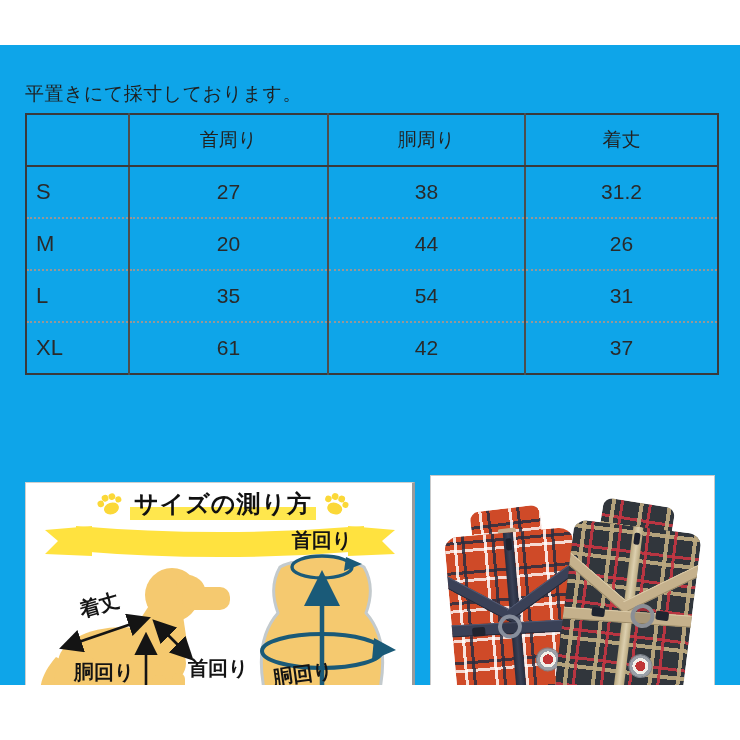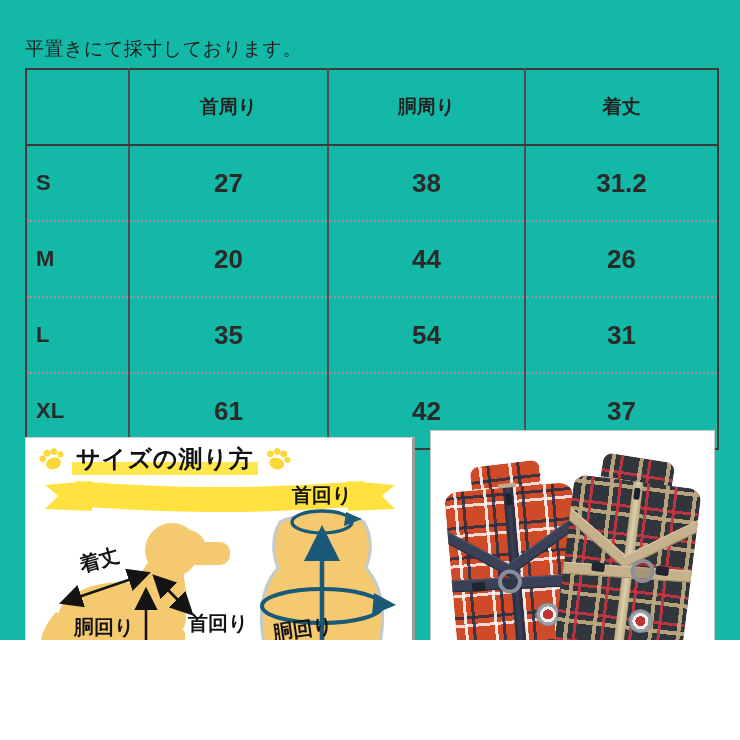--- a/index.html
+++ b/index.html
@@ -1,39 +1,39 @@
 <!DOCTYPE html>
 <html><head>
 <meta charset="utf-8">
 <style>
   html,body{margin:0;padding:0;background:#fff;}
   body{font-family:"Liberation Sans","DejaVu Sans",sans-serif;color:#222;}
-  #screen{position:relative;width:740px;height:640px;background:#14b8a6;overflow:hidden;}
+  #screen{position:relative;width:740px;height:640px;background:#0ea5e9;overflow:hidden;margin-top:45px;}
 
   
   .note-row{position:absolute;left:25px;top:36px;width:692px;display:flex;justify-content:space-between;align-items:flex-end;}
   .note-row span{font-size:19px;color:#1f1f1f;letter-spacing:.5px;}
 
   
   table.size-table{position:absolute;left:25px;top:68px;border-collapse:collapse;table-layout:fixed;width:692px;border:2px solid #3a3a3a;}
-  table.size-table th,table.size-table td{font-weight:bold;text-align:center;vertical-align:middle;padding:12px;}
+  table.size-table th,table.size-table td{font-weight:normal;text-align:center;vertical-align:middle;padding:0;}
   table.size-table col.c0{width:103px;}
   table.size-table col.c1{width:199px;}
   table.size-table col.c2{width:197px;}
   table.size-table col.c3{width:193px;}
   table.size-table thead th{height:50px;font-size:19px;color:#222;border-bottom:2px solid #3a3a3a;}
-  table.size-table td{height:50px;font-size:26px;color:#2a2a2a;}
+  table.size-table td{height:50px;font-size:21px;color:#2a2a2a;}
   table.size-table th+th,table.size-table td+td{border-left:2px solid #4d4d4d;}
   table.size-table tbody tr+tr td{border-top:2px dotted #979797;}
   table.size-table td.rowlabel{text-align:left;padding-left:9px;font-size:22px;}
 
   
   .guide-panel{position:absolute;left:25px;top:437px;width:390px;height:291px;background:#fff;
     border:1px solid #cfcfcf;border-right:3px solid #9b9b9b;border-bottom:3px solid #9b9b9b;box-sizing:border-box;}
-  .guide-title-row{position:absolute;left:12px;top:5px;width:100%;}
+  .guide-title-row{position:absolute;left:4px;top:5px;width:100%;text-align:center;}
   .guide-title-row .inner{display:inline-flex;align-items:center;gap:6px;}
   .guide-title{font-size:24px;font-weight:bold;color:#111;letter-spacing:1px;
     background:linear-gradient(transparent 58%, #ffe74d 58%);padding:0 4px;}
   .ribbon-wrap{position:absolute;left:18px;top:40px;width:352px;height:36px;}
   .dog-wrap{position:absolute;left:4px;top:68px;width:240px;height:218px;}
   .garment-wrap{position:absolute;left:216px;top:50px;width:164px;height:236px;}
   svg text{font-family:"Liberation Sans","DejaVu Sans",sans-serif;font-weight:bold;fill:#141414;}
 
   
   .photo-panel{position:absolute;left:430px;top:430px;width:285px;height:297px;background:#fff;

